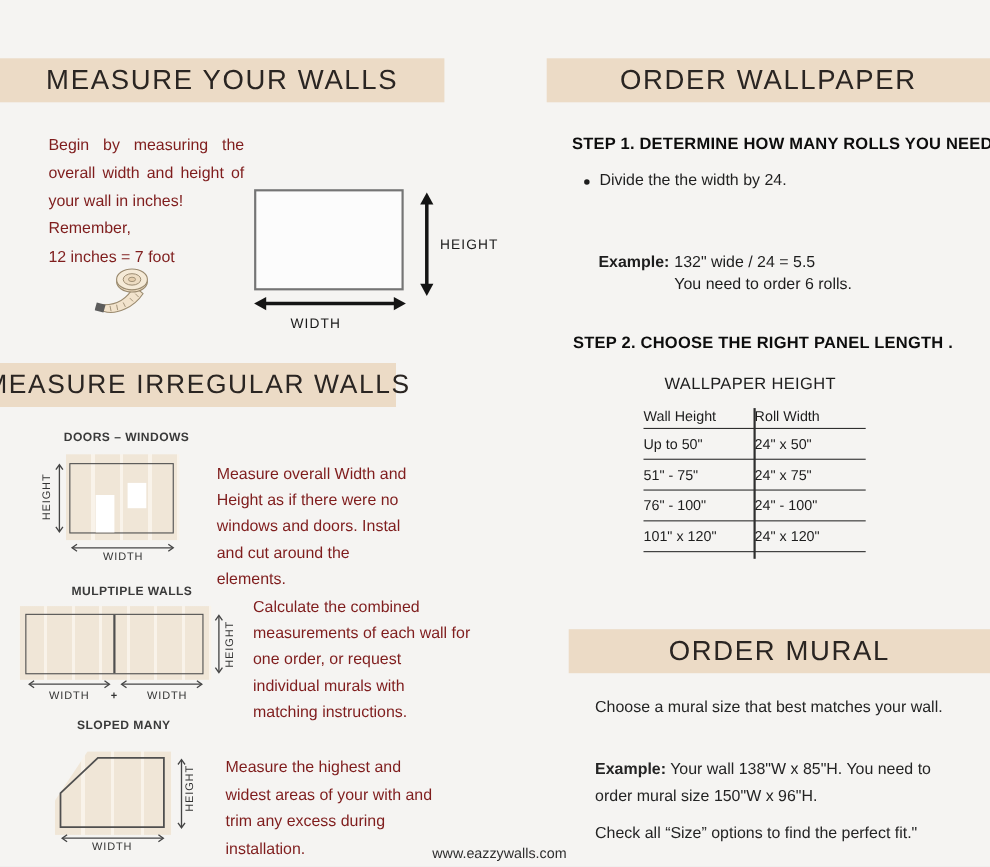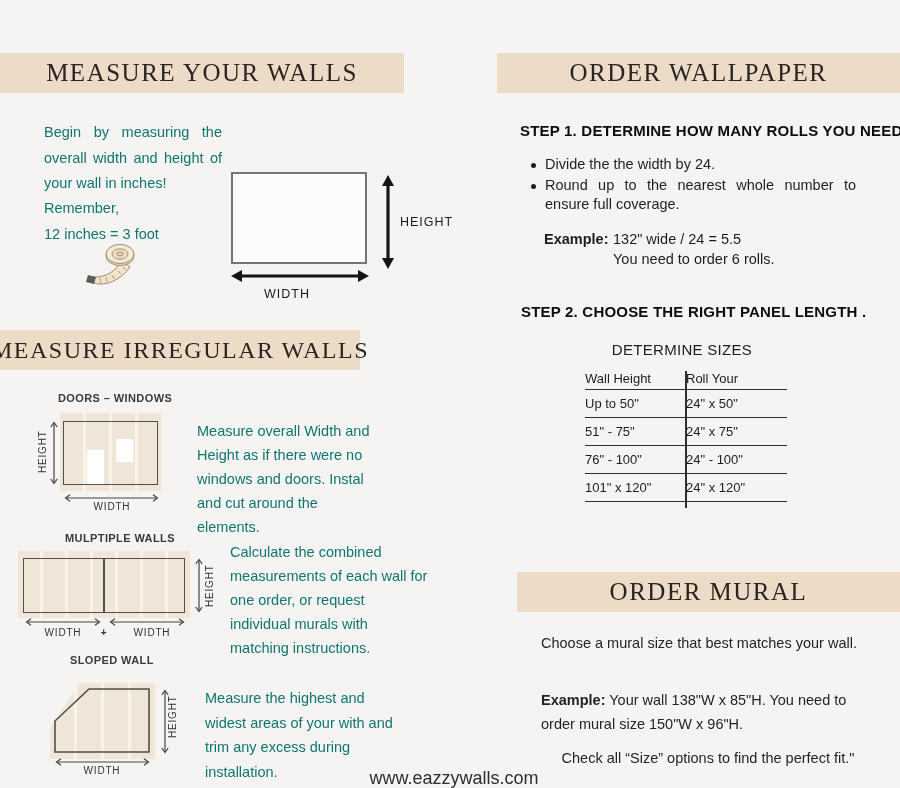--- a/index.html
+++ b/index.html
@@ -9,26 +9,26 @@
     position:relative; width:900px; height:788px; margin:0 auto;
     background:#f5f4f2; overflow:hidden;
     color:#2b2b2b;
   }
   
   .band {
     position:absolute; height:40px; background:#ecdbc6;
     display:flex; align-items:center; justify-content:center;
   }
   .band-title {
-    font-family:Liberation Serif, serif;
+    font-family:Liberation Sans, sans-serif;
     font-size:25px; letter-spacing:1.5px; color:#2a2522; font-weight:400;
     white-space:nowrap;
   }
   
-  .body-text { font-size:14.5px; line-height:24px; color:#0f766e; }
+  .body-text { font-size:14.5px; line-height:24px; color:#7f1d1d; }
   .just { text-align:justify; }
   .abs { position:absolute; }
   .bold-label { font-weight:bold; color:#3a3a3a; font-size:11px; letter-spacing:0.4px; }
   .step-heading { position:absolute; font-weight:bold; font-size:15px; color:#0d0d0d; letter-spacing:0.2px; white-space:nowrap; }
   .dlabel { position:absolute; font-size:10px; letter-spacing:0.8px; color:#333; text-align:center; }
   .vlabel {
     position:absolute; font-size:10px; line-height:12px; letter-spacing:0.8px; color:#333;
     transform:rotate(-90deg); transform-origin:0 100%; white-space:nowrap;
   }
   .big-dim-label { position:absolute; font-size:12.5px; letter-spacing:1px; color:#1a1a1a; }
@@ -50,36 +50,36 @@
   
   .wp-table { position:absolute; left:585px; top:371px; width:202px; font-size:13px; color:#1d1d1d; }
   .wp-row { display:flex; align-items:center; height:28px; border-bottom:1.5px solid #2f2f2f; }
   .wp-row.wp-head { height:19px; align-items:flex-start; }
   .wp-cell { flex:1; text-align:left; }
   .wp-divider { position:absolute; left:calc(50% - 0.75px); top:0; width:1.5px; height:137px; background:#2f2f2f; }
   .table-title { position:absolute; left:557px; top:341px; width:250px; text-align:center; font-size:15px; letter-spacing:0.3px; color:#1c1c1c; }
   
   .mural-p { position:absolute; left:541px; width:334px; font-size:14.5px; line-height:24px; color:#242424; }
   .inline-bold { font-weight:bold; }
-  .footer-url { position:absolute; left:348px; top:768px; width:212px; text-align:center; font-size:18px; color:#2e2e2e; }
+  .footer-url { position:absolute; left:348px; top:768px; width:212px; text-align:center; font-size:13px; color:#2e2e2e; }
 </style>
 </head>
 <body>
 
 <div class="canvas">
 
   <div class="band" style="left:0; top:53px; width:404px;">
     <span class="band-title">MEASURE YOUR WALLS</span>
   </div>
 
   <div class="abs body-text just" style="left:44px; top:120px; width:178px; line-height:25.5px;">Begin by measuring the overall width and height of your wall in inches!</div>
 
   <div class="abs body-text" style="left:44px; top:196px; line-height:25.5px;">
     <div>Remember,</div>
-    <div>12 inches = 3 foot</div>
+    <div>12 inches = 7 foot</div>
   </div>
 
   <svg class="abs" style="left:86px; top:241px;" width="60" height="52" viewBox="0 0 60 52">
     <path d="M8 42 C20 46 36 38 44 26 L36 19 C30 30 20 37 6 36 Z" fill="#f2e3cc" stroke="#9a8a6f" stroke-width="1"></path>
     <g stroke="#9a8a6f" stroke-width="0.8">
       <line x1="14" y1="37" x2="15" y2="42"></line>
         <line x1="20" y1="36" x2="21" y2="41"></line>
       <line x1="26" y1="34" x2="28" y2="38"></line>
         <line x1="32" y1="30" x2="35" y2="33"></line>
       <line x1="37" y1="26" x2="40" y2="29"></line>
@@ -157,21 +157,21 @@
     <line x1="2" y1="5" x2="74" y2="5" stroke="#444" stroke-width="1.2"></line>
     <polyline points="6,1.8 1.5,5 6,8.2" fill="none" stroke="#444" stroke-width="1.2"></polyline>
     <polyline points="70,1.8 74.5,5 70,8.2" fill="none" stroke="#444" stroke-width="1.2"></polyline>
   </svg>
   <span class="dlabel" style="left:33px; top:627px; width:60px;">WIDTH</span>
   <span class="dlabel" style="left:98px; top:627px; width:12px; font-weight:bold;">+</span>
   <span class="dlabel" style="left:122px; top:627px; width:60px;">WIDTH</span>
 
   <div class="abs body-text" style="left:230px; top:540px; width:198px; line-height:24px;">Calculate the combined measurements of each wall for one order, or request individual murals with matching instructions.</div>
 
-  <span class="abs bold-label" style="left:70px; top:654px;">SLOPED WALL</span>
+  <span class="abs bold-label" style="left:70px; top:654px;">SLOPED MANY</span>
 
   <div class="stripe-block" style="left:50px; top:683px; width:106px; height:76px; clip-path:polygon(28% 0,100% 0,100% 100%,0 100%,0 59%); background:repeating-linear-gradient(90deg,#f0e6d7 0px,#f0e6d7 24px,#f9f3ea 24px,#f9f3ea 27px);"></div>
   <svg class="arrow-svg" style="left:54px; top:688px;" width="97" height="66" viewBox="0 0 97 66">
     <polygon points="1,33 35,1 95,1 95,64 1,64" fill="none" stroke="#4f4f4f" stroke-width="1.6"></polygon>
   </svg>
 
   <svg class="arrow-svg" style="left:160px; top:689px;" width="10" height="65" viewBox="0 0 10 65">
     <line x1="5" y1="2" x2="5" y2="63" stroke="#444" stroke-width="1.2"></line>
     <polyline points="1.8,6 5,1.5 8.2,6" fill="none" stroke="#444" stroke-width="1.2"></polyline>
     <polyline points="1.8,59 5,63.5 8.2,59" fill="none" stroke="#444" stroke-width="1.2"></polyline>
@@ -192,44 +192,40 @@
   <div class="band" style="left:497px; top:53px; width:403px;">
     <span class="band-title">ORDER WALLPAPER</span>
   </div>
 
   <div class="step-heading" style="left:520px; top:122px;">STEP 1. DETERMINE HOW MANY ROLLS YOU NEED:</div>
 
   <div class="bullet-list">
     <div class="bullet-item">
       <span class="bullet-dot"></span>
       <span class="bullet-text">Divide the the width by 24.</span>
-    </div>
-    <div class="bullet-item">
-      <span class="bullet-dot"></span>
-      <span class="bullet-text just">Round up to the nearest whole number to ensure full coverage.</span>
     </div>
   </div>
 
   <div class="example-row">
     <span class="example-label">Example:</span>
     <span>
       <div>132" wide / 24 = 5.5</div>
       <div>You need to order 6 rolls.</div>
     </span>
   </div>
 
   <div class="step-heading" style="left:521px; top:303px;">STEP 2. CHOOSE THE RIGHT PANEL LENGTH .</div>
 
-  <div class="table-title">DETERMINE SIZES</div>
+  <div class="table-title">WALLPAPER HEIGHT</div>
 
   <div class="wp-table">
     <div class="wp-divider"></div>
     <div class="wp-row wp-head">
       <div class="wp-cell">Wall Height</div>
-      <div class="wp-cell">Roll Your</div>
+      <div class="wp-cell">Roll Width</div>
     </div>
     <div class="wp-row">
       <div class="wp-cell">Up to 50"</div>
       <div class="wp-cell">24" x 50"</div>
     </div>
     <div class="wp-row">
       <div class="wp-cell">51" - 75"</div>
       <div class="wp-cell">24" x 75"</div>
     </div>
     <div class="wp-row">
@@ -245,15 +241,15 @@
   <div class="band" style="left:517px; top:572px; width:383px;">
     <span class="band-title">ORDER MURAL</span>
   </div>
 
   <div class="mural-p" style="top:631px;">Choose a mural size that best matches your wall.</div>
 
   <div class="mural-p" style="top:688px;">
     <span class="inline-bold">Example:</span><span> Your wall 138"W x 85"H. You need to order mural size 150"W x 96"H.</span>
   </div>
 
-  <div class="mural-p" style="top:746px;text-align:center;">Check all “Size” options to find the perfect fit."</div>
+  <div class="mural-p" style="top:746px;">Check all “Size” options to find the perfect fit."</div>
 
 </div>
 
 </body></html>

